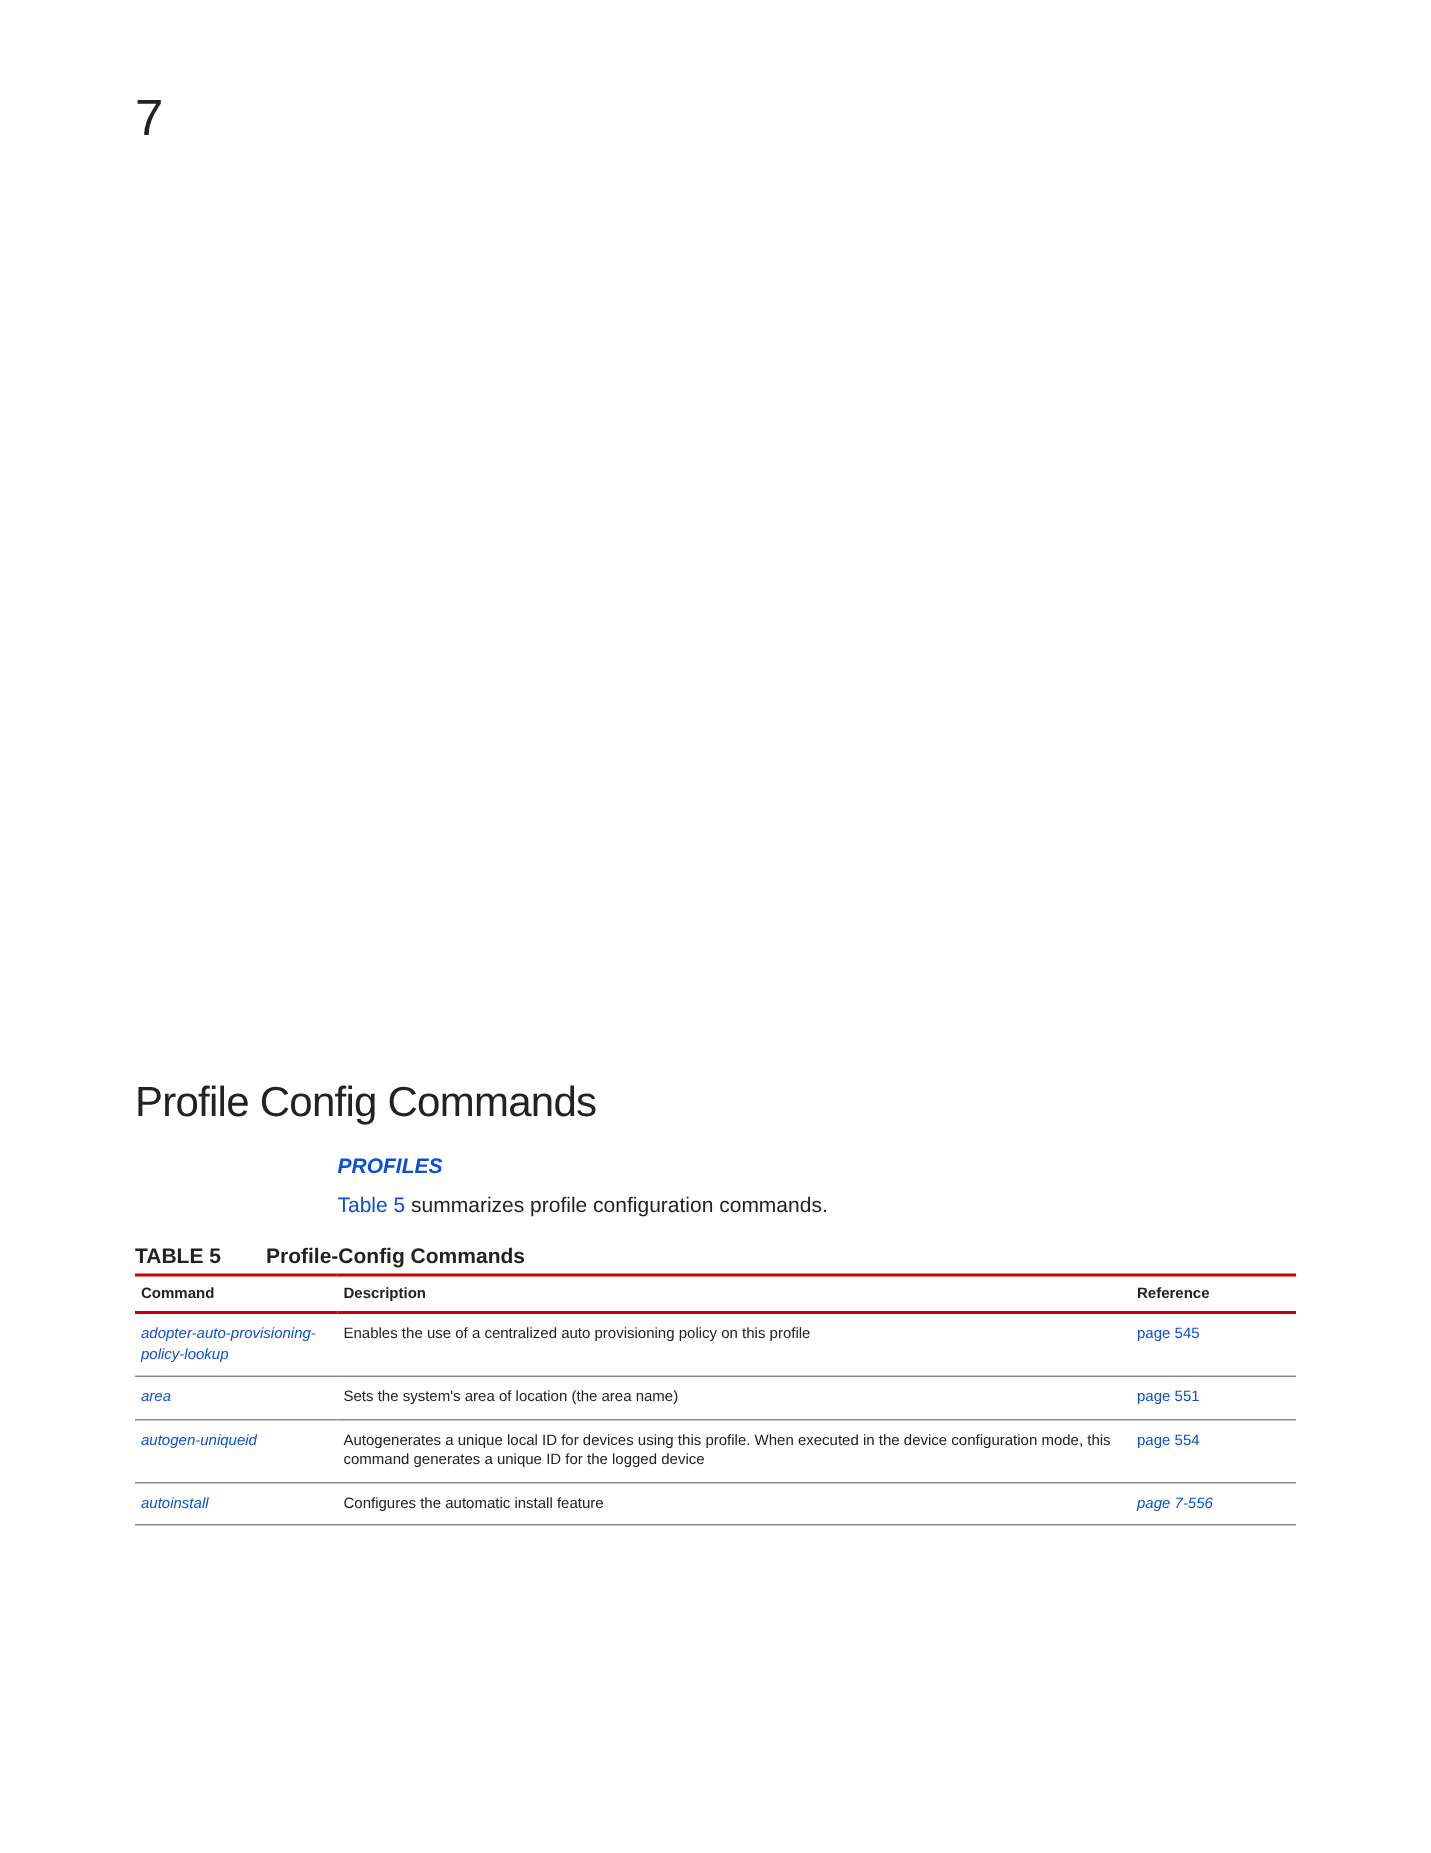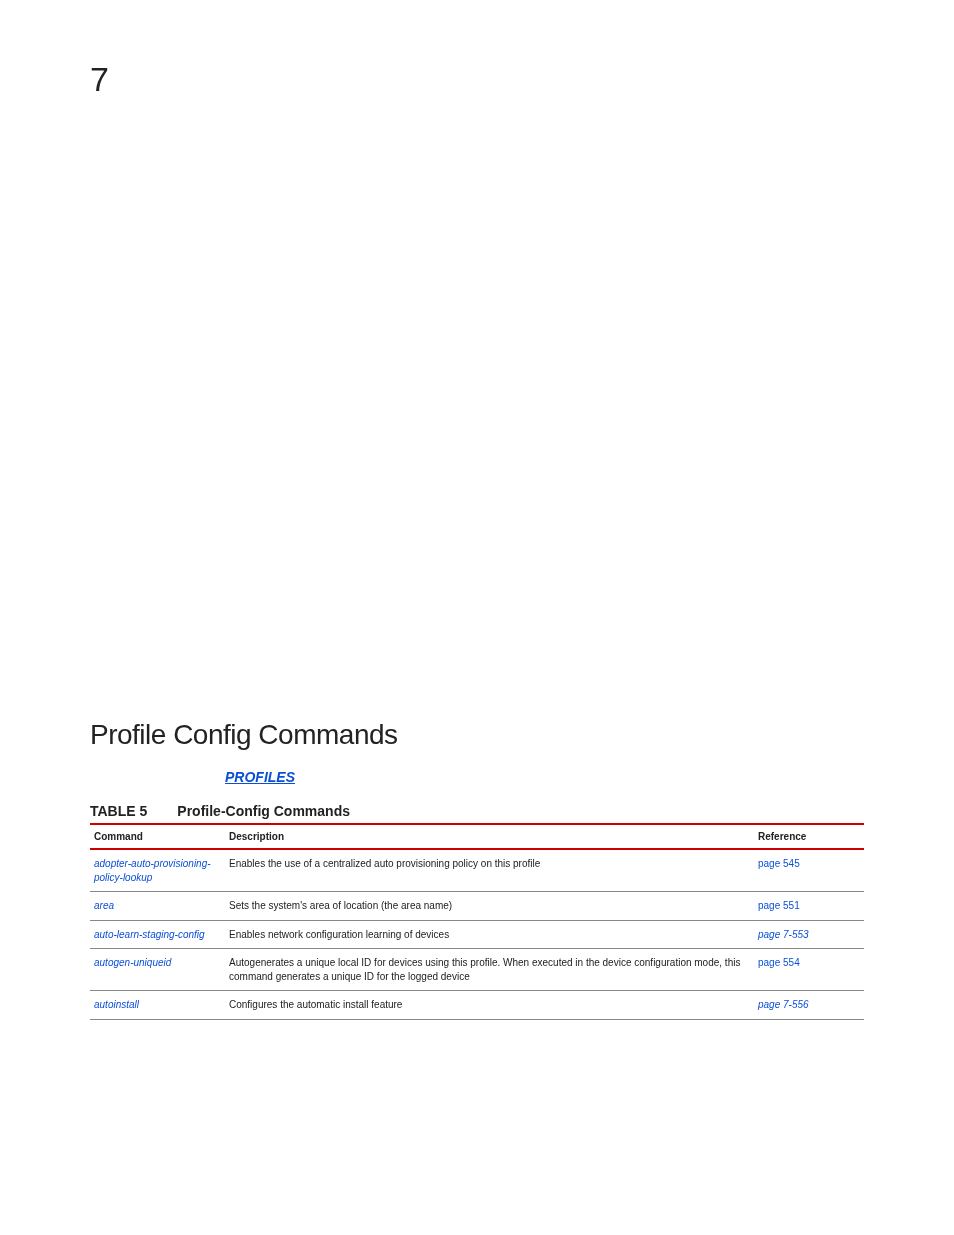--- a/index.html
+++ b/index.html
@@ -31,21 +31,20 @@
     margin-bottom: 18px;
   }
   .profiles-link {
     color: #0b4fd8;
     font-style: italic;
     font-size: 14px;
     font-weight: 700;
     font-family: Arial, sans-serif;
     margin-bottom: 10px;
     display: block;
-    text-decoration: underline;
   }
   .summary-line {
     font-size: 14px;
     color: #222;
   }
   .summary-line .tref {
     color: #0b4fd8;
   }
   .table-label-row {
     font-size: 14px;
@@ -103,20 +102,23 @@
 </style>
 </head>
 <body>
 
 <div class="chapter-num">7</div>
 
 <h1 class="section-title">Profile Config Commands</h1>
 
 <div class="indent-block">
   <a class="profiles-link">PROFILES</a>
+  <div class="summary-line">
+    <span class="tref">Table 5</span><span> summarizes profile configuration commands.</span>
+  </div>
 </div>
 
 <div class="table-label-row">
   <span class="tlabel">TABLE 5</span>
   <span class="tcaption">Profile-Config Commands</span>
 </div>
 
 <table>
   <thead>
     <tr>
@@ -130,25 +132,20 @@
         <td class="cmd">adopter-auto-provisioning-policy-lookup</td>
         <td class="desc">Enables the use of a centralized auto provisioning policy on this profile</td>
         <td class="ref">page 545</td>
       </tr>
       <tr>
         <td class="cmd">area</td>
         <td class="desc">Sets the system's area of location (the area name)</td>
         <td class="ref">page 551</td>
       </tr>
       <tr>
-        <td class="cmd">auto-learn-staging-config</td>
-        <td class="desc">Enables network configuration learning of devices</td>
-        <td class="ref italic">page 7-553</td>
-      </tr>
-      <tr>
         <td class="cmd">autogen-uniqueid</td>
         <td class="desc">Autogenerates a unique local ID for devices using this profile. When executed in the device configuration mode, this command generates a unique ID for the logged device</td>
         <td class="ref">page 554</td>
       </tr>
       <tr>
         <td class="cmd">autoinstall</td>
         <td class="desc">Configures the automatic install feature</td>
         <td class="ref italic">page 7-556</td>
       </tr>
     </tbody>

